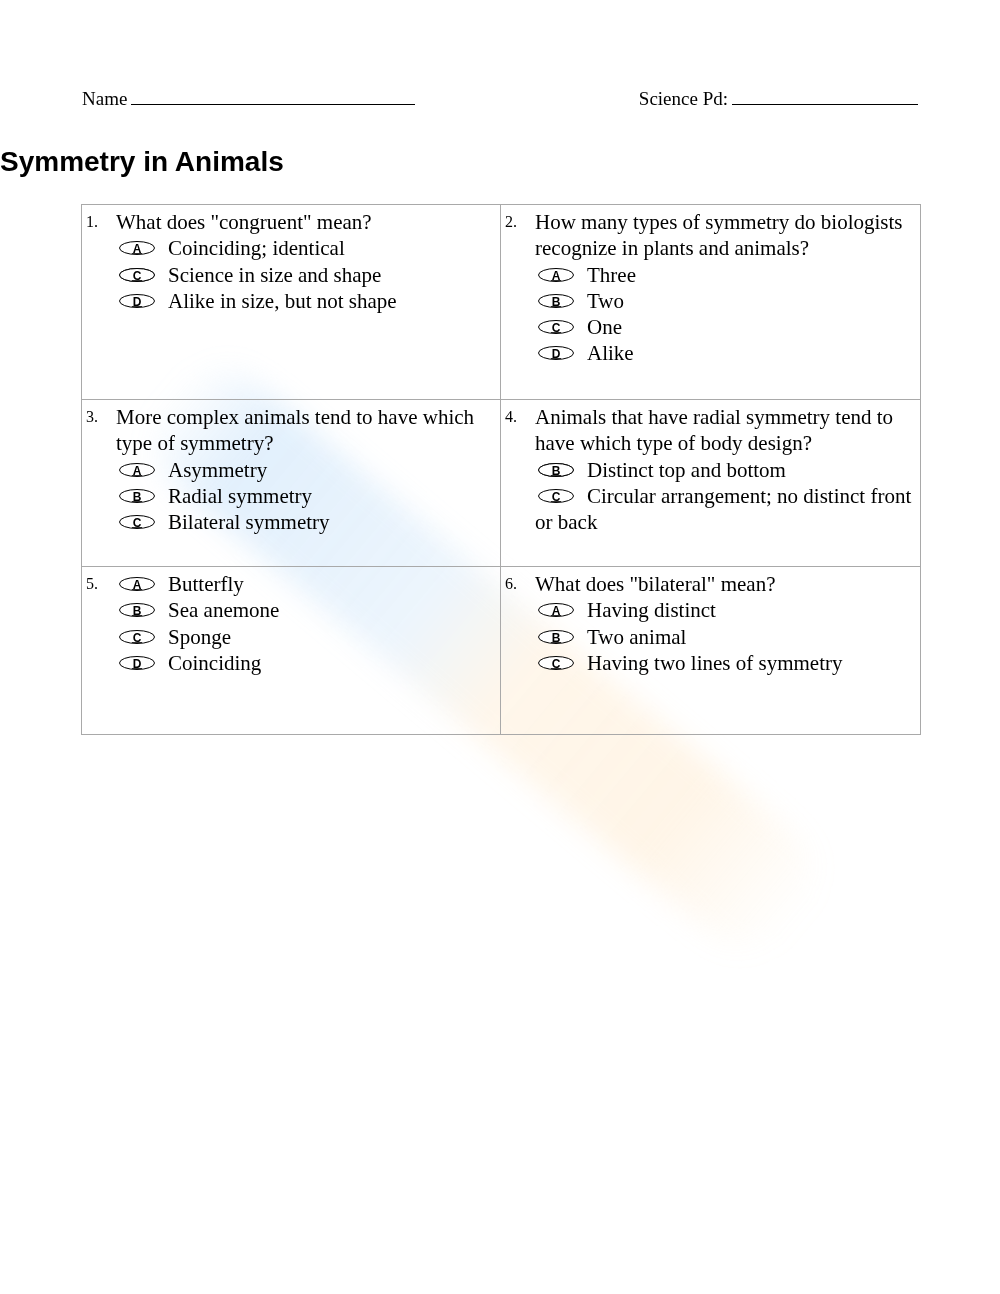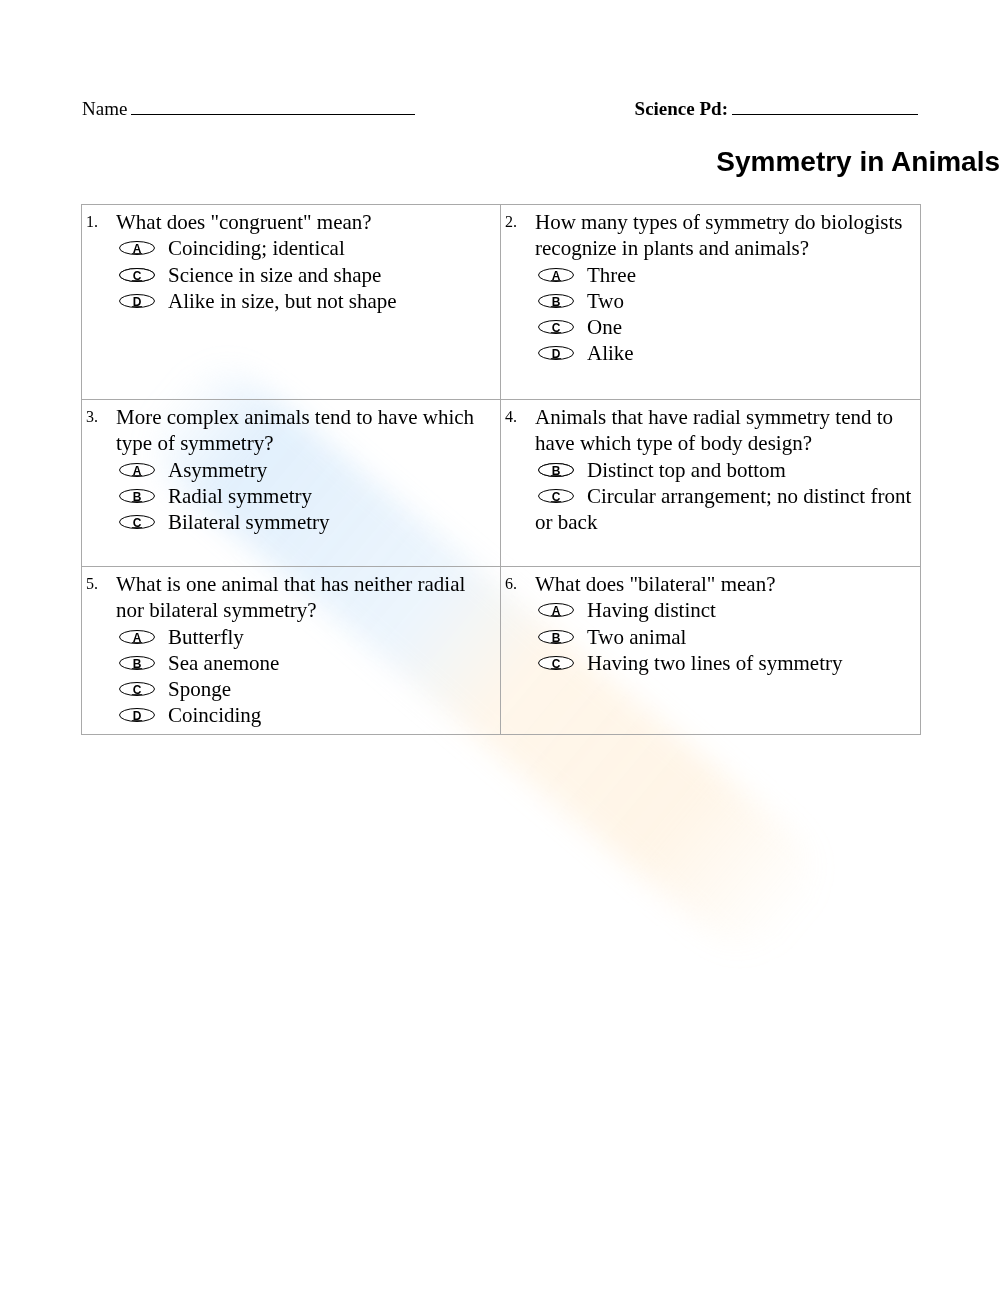--- a/index.html
+++ b/index.html
@@ -36,51 +36,49 @@
       z-index: 0;
     }
     .header-row {
       position: absolute;
       top: 86px;
       left: 82px;
       width: 836px;
       height: 24px;
       font-size: 19px;
       z-index: 1;
-      margin-top: 10px;
     }
     .name-field {
       position: absolute;
       left: 0;
       top: 0;
       white-space: nowrap;
     }
     .pd-field {
       position: absolute;
       right: 0;
       top: 0;
       white-space: nowrap;
-      font-weight: bold;
     }
     .blank-line {
       display: inline-block;
       border-bottom: 1px solid #000;
       vertical-align: baseline;
       height: 18px;
       margin-left: 4px;
     }
     .name-line { width: 284px; }
     .pd-line { width: 186px; }
 
     .title {
       position: absolute;
       top: 146px;
       left: 0;
       width: 1000px;
-      text-align: right;
+      text-align: left;
       font-family: "Liberation Sans", "DejaVu Sans", sans-serif;
       font-weight: bold;
       font-size: 28px;
       z-index: 1;
     }
 
     .quiz-grid {
       position: absolute;
       left: 81px;
       top: 204px;
@@ -232,21 +230,20 @@
         </svg><span>Distinct top and bottom</span></span>
     <span class="choice wrap-back"><svg class="bubble" viewBox="0 0 38 16">
           <ellipse cx="19" cy="8" rx="17.5" ry="6.5" fill="#fff" stroke="#000" stroke-width="1"></ellipse>
           <text x="19" y="12.5" text-anchor="middle" font-family="Liberation Sans, sans-serif" font-weight="bold" font-size="12">C</text>
           <line x1="14" y1="13.5" x2="24" y2="13.5" stroke="#000" stroke-width="0.8"></line>
         </svg><span>Circular arrangement; no distinct front or back</span></span>
   </div>
 
   <div class="q-cell left row3">
     <span class="q-num">5.</span>
-    <span class="q-text">What is one animal that has neither radial nor bilateral symmetry?</span>
     <span class="choice"><svg class="bubble" viewBox="0 0 38 16">
           <ellipse cx="19" cy="8" rx="17.5" ry="6.5" fill="#fff" stroke="#000" stroke-width="1"></ellipse>
           <text x="19" y="12.5" text-anchor="middle" font-family="Liberation Sans, sans-serif" font-weight="bold" font-size="12">A</text>
           <line x1="14" y1="13.5" x2="24" y2="13.5" stroke="#000" stroke-width="0.8"></line>
         </svg><span>Butterfly</span></span>
     <span class="choice"><svg class="bubble" viewBox="0 0 38 16">
           <ellipse cx="19" cy="8" rx="17.5" ry="6.5" fill="#fff" stroke="#000" stroke-width="1"></ellipse>
           <text x="19" y="12.5" text-anchor="middle" font-family="Liberation Sans, sans-serif" font-weight="bold" font-size="12">B</text>
           <line x1="14" y1="13.5" x2="24" y2="13.5" stroke="#000" stroke-width="0.8"></line>
         </svg><span>Sea anemone</span></span>

